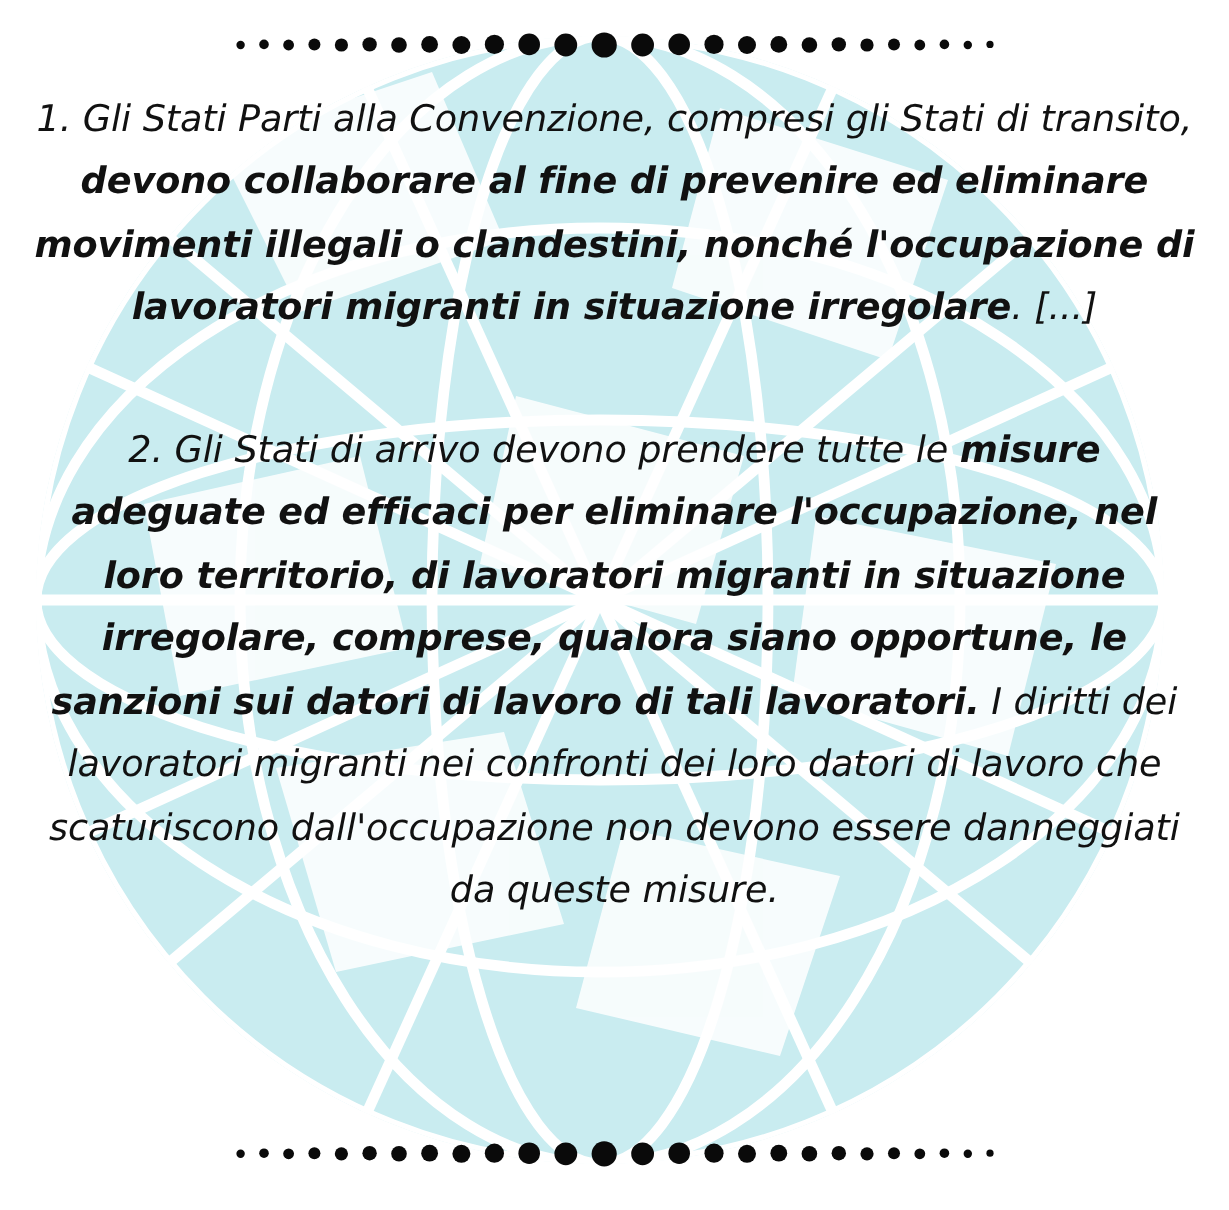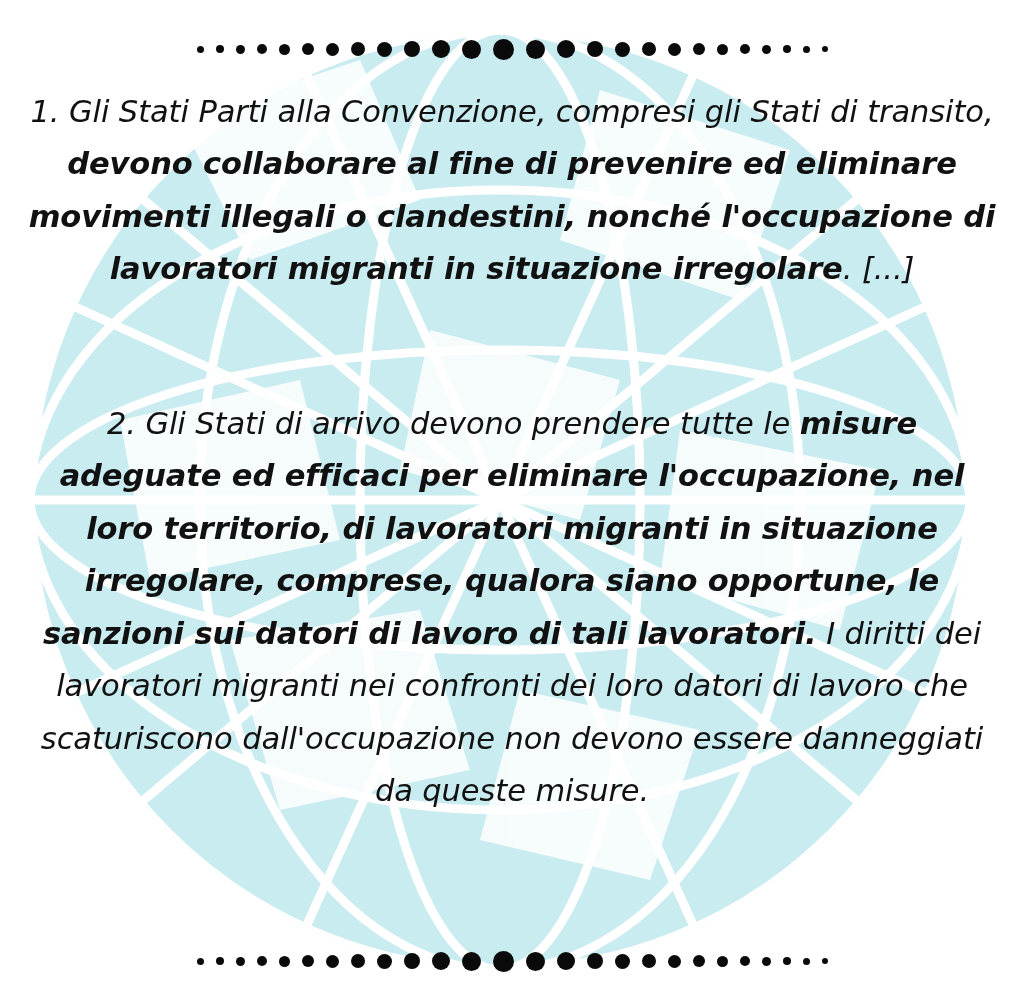--- a/index.html
+++ b/index.html
@@ -29,21 +29,21 @@
     height: 1008px;
     z-index: 0;
     pointer-events: none;
   }
   .content {
     position: relative;
     z-index: 2;
     width: 1024px;
     height: 1008px;
     box-sizing: border-box;
-    padding: 32px 18px 24px 18px;
+    padding: 20px 18px 24px 18px;
     display: flex;
     flex-direction: column;
     justify-content: flex-start;
   }
   
   .dot-rule {
     display: flex;
     align-items: center;
     justify-content: center;
     height: 34px;
@@ -64,21 +64,21 @@
     letter-spacing: -0.1px;
     margin: 0 6px;
   }
   .para b {
     font-weight: 700;
   }
   .para-1 {
     margin-top: 20px;
   }
   .para-2 {
-    margin-top: 102px;
+    margin-top: 66px;
   }
   .spacer {
     flex: 1 1 auto;
   }
   .bottom-rule {
     margin-bottom: 6px;
   }
 </style>
 </head>
 <body>

